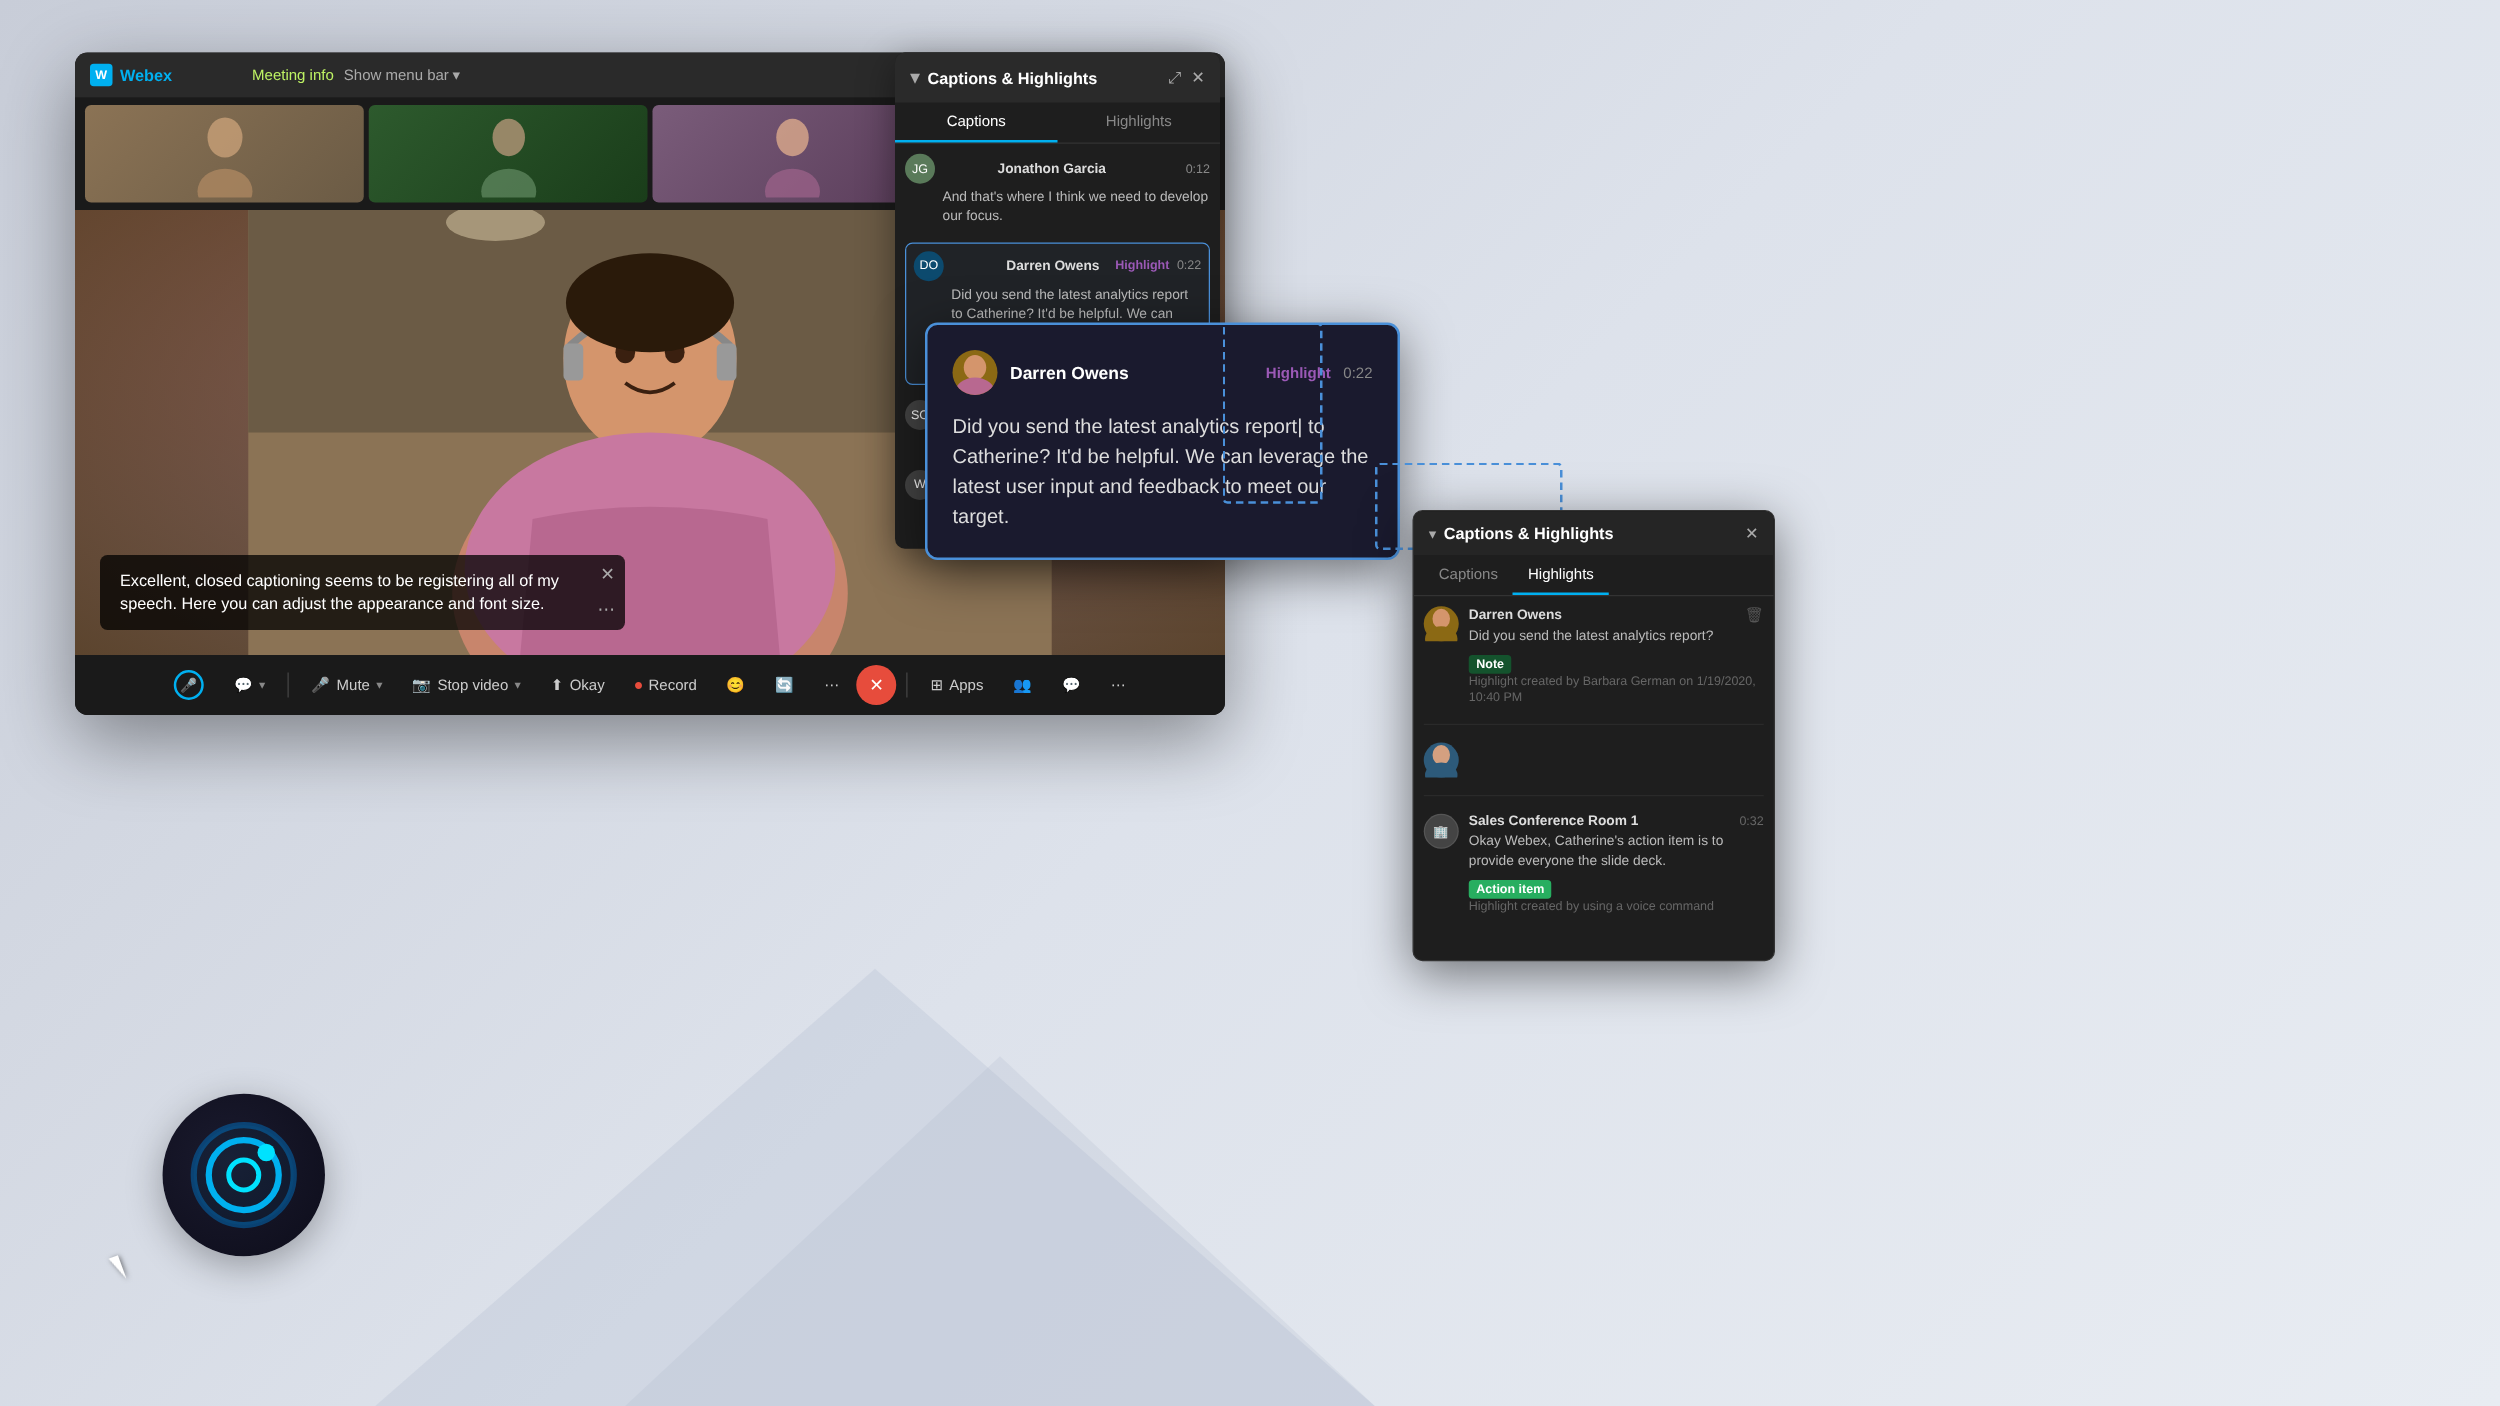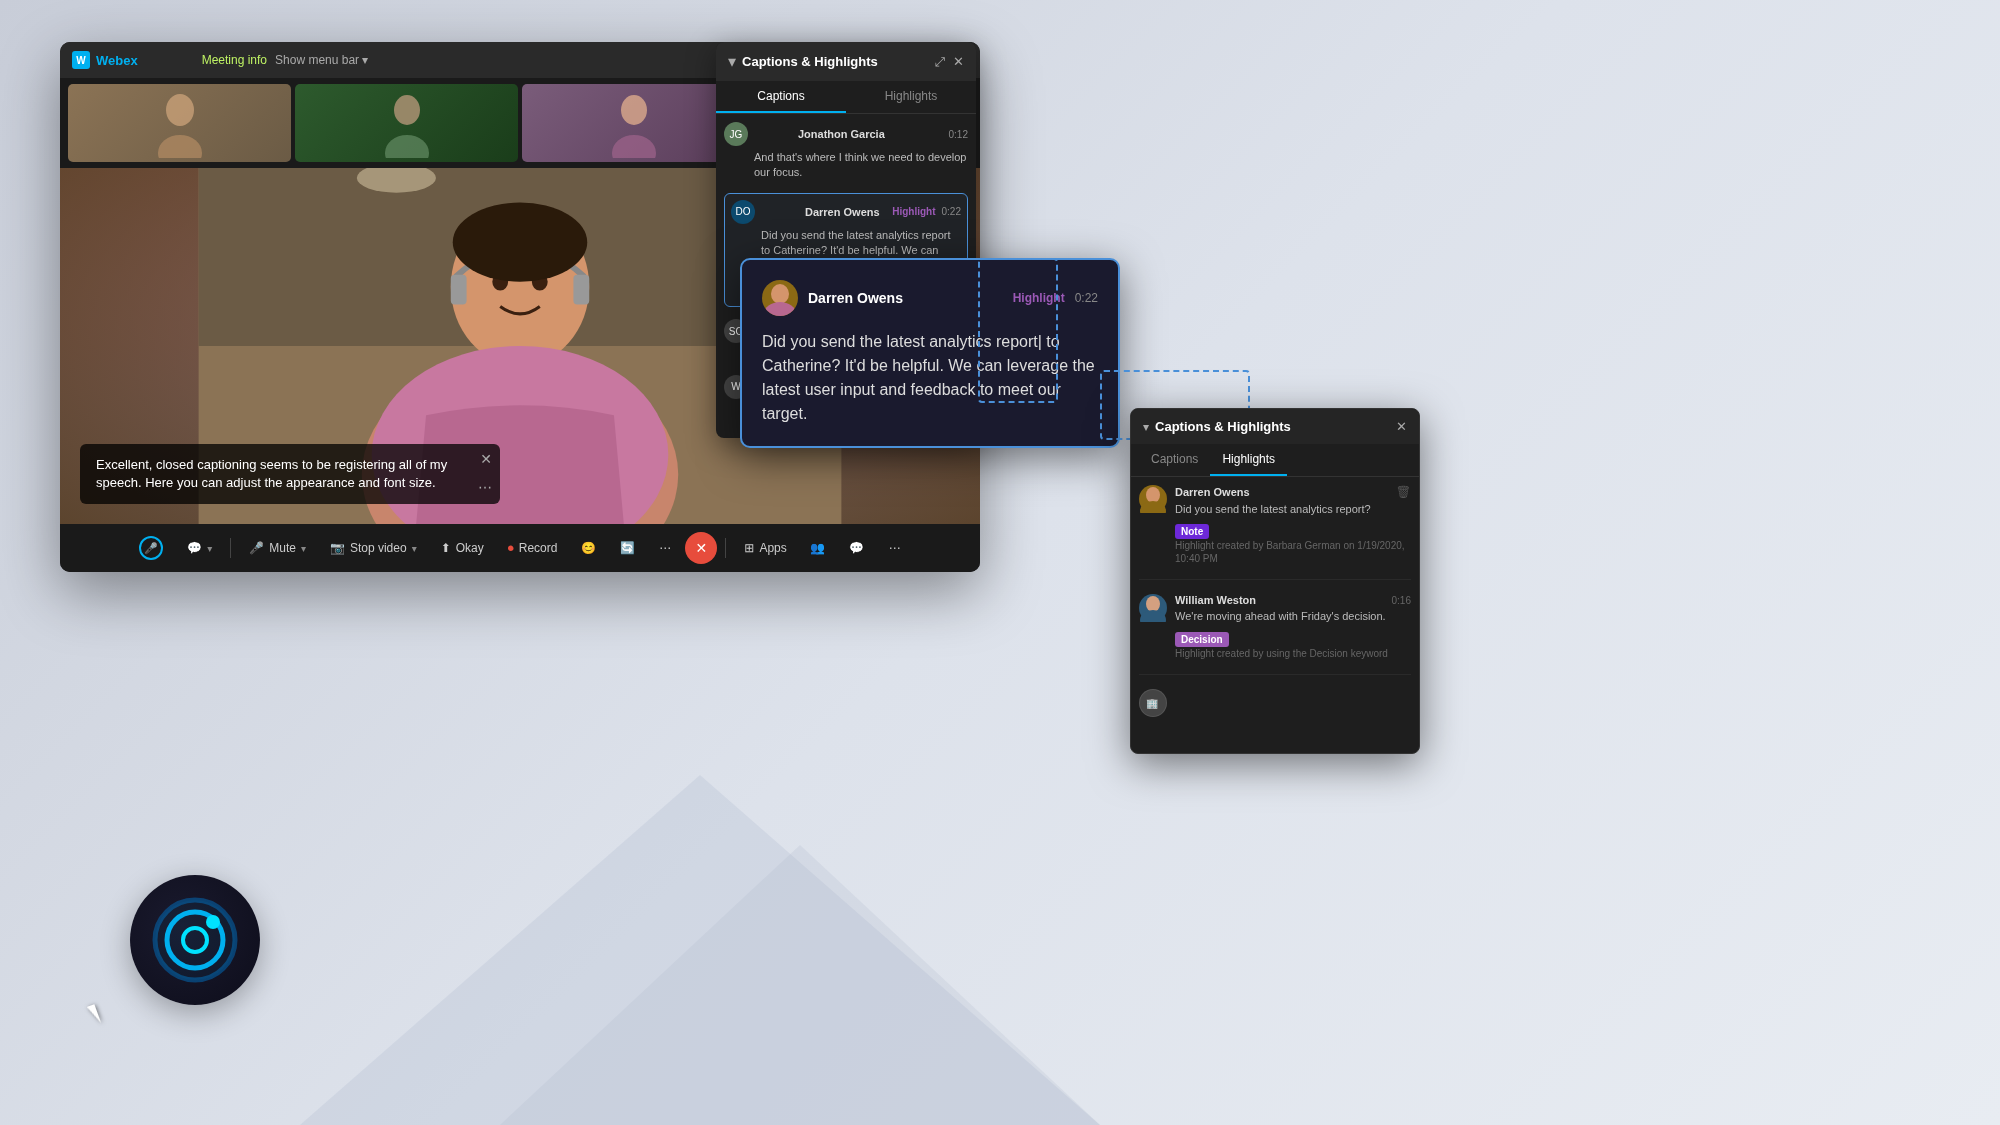--- a/index.html
+++ b/index.html
@@ -444,21 +444,21 @@
       margin-bottom: 4px;
     }
     .he-badge {
       display: inline-block;
       padding: 2px 6px;
       border-radius: 3px;
       font-size: 10px;
       font-weight: 600;
       margin-right: 4px;
     }
-    .badge-note { background: #6d28d9; color: white; }
+    .badge-note { background: #14532d; color: white; }
     .badge-decision { background: #9b59b6; color: white; }
     .badge-action { background: #27ae60; color: white; }
     .he-caption {
       color: #666;
       font-size: 10px;
       line-height: 1.3;
     }
 
     
     .webex-logo-large {
@@ -758,38 +758,38 @@
       </div>
     </div>
 
     <div class="highlight-entry">
       <div class="he-avatar" style="background:#2d5a7a;">
         <svg width="28" height="28" viewBox="0 0 28 28">
           <ellipse cx="14" cy="10" rx="7" ry="8" fill="#D4A080"></ellipse>
           <ellipse cx="14" cy="26" rx="13" ry="10" fill="#2d5a7a"></ellipse>
         </svg>
       </div>
-      <div class="he-body">
-        <div class="he-header">
-          <span class="he-name">William Weston</span>
-          <span class="he-time">0:16</span>
-        </div>
-        <div class="he-quote">We're moving ahead with Friday's decision.</div>
-        <span class="he-badge badge-decision">Decision</span>
-        <div class="he-caption">Highlight created by using the Decision keyword</div>
-      </div>
     </div>
 
     <div class="highlight-entry">
       <div class="he-avatar" style="background:#555;">
         <svg width="28" height="28" viewBox="0 0 28 28">
           <circle cx="14" cy="14" r="13" fill="#444"></circle>
           <text x="14" y="18" text-anchor="middle" fill="white" font-size="10">🏢</text>
         </svg>
       </div>
+      <div class="he-body">
+        <div class="he-header">
+          <span class="he-name">Sales Conference Room 1</span>
+          <span class="he-time">0:32</span>
+        </div>
+        <div class="he-quote">Okay Webex, Catherine's action item is to provide everyone the slide deck.</div>
+        <span class="he-badge badge-action">Action item</span>
+        <div class="he-caption">Highlight created by using a voice command</div>
+      </div>
     </div>
   </div>
 </div>
 
 <div class="webex-logo-large">
   <svg width="90" height="90" viewBox="0 0 90 90">
 
     <circle cx="45" cy="45" r="40" fill="none" stroke="#0070c0" stroke-width="5" opacity="0.5"></circle>
 
     <circle cx="45" cy="45" r="28" fill="none" stroke="#00b0f0" stroke-width="5"></circle>

